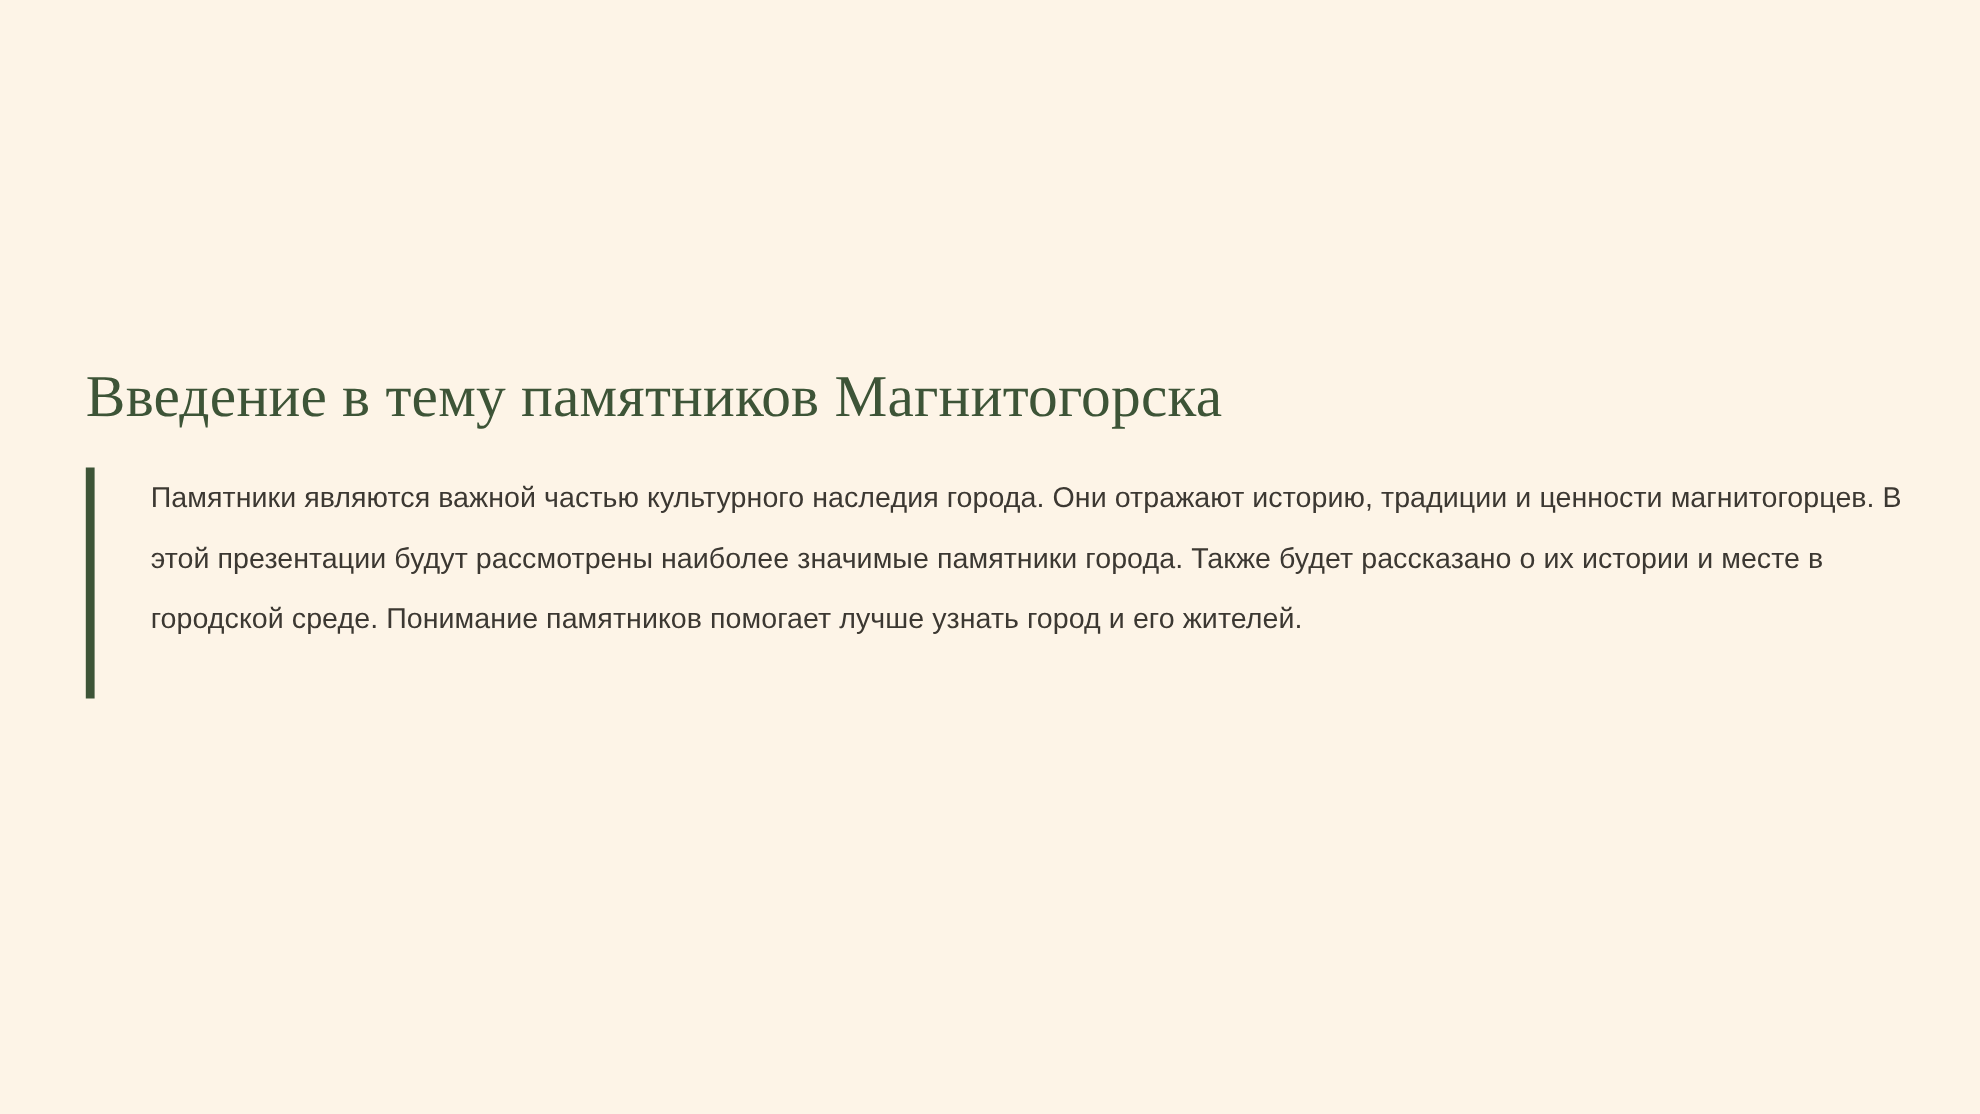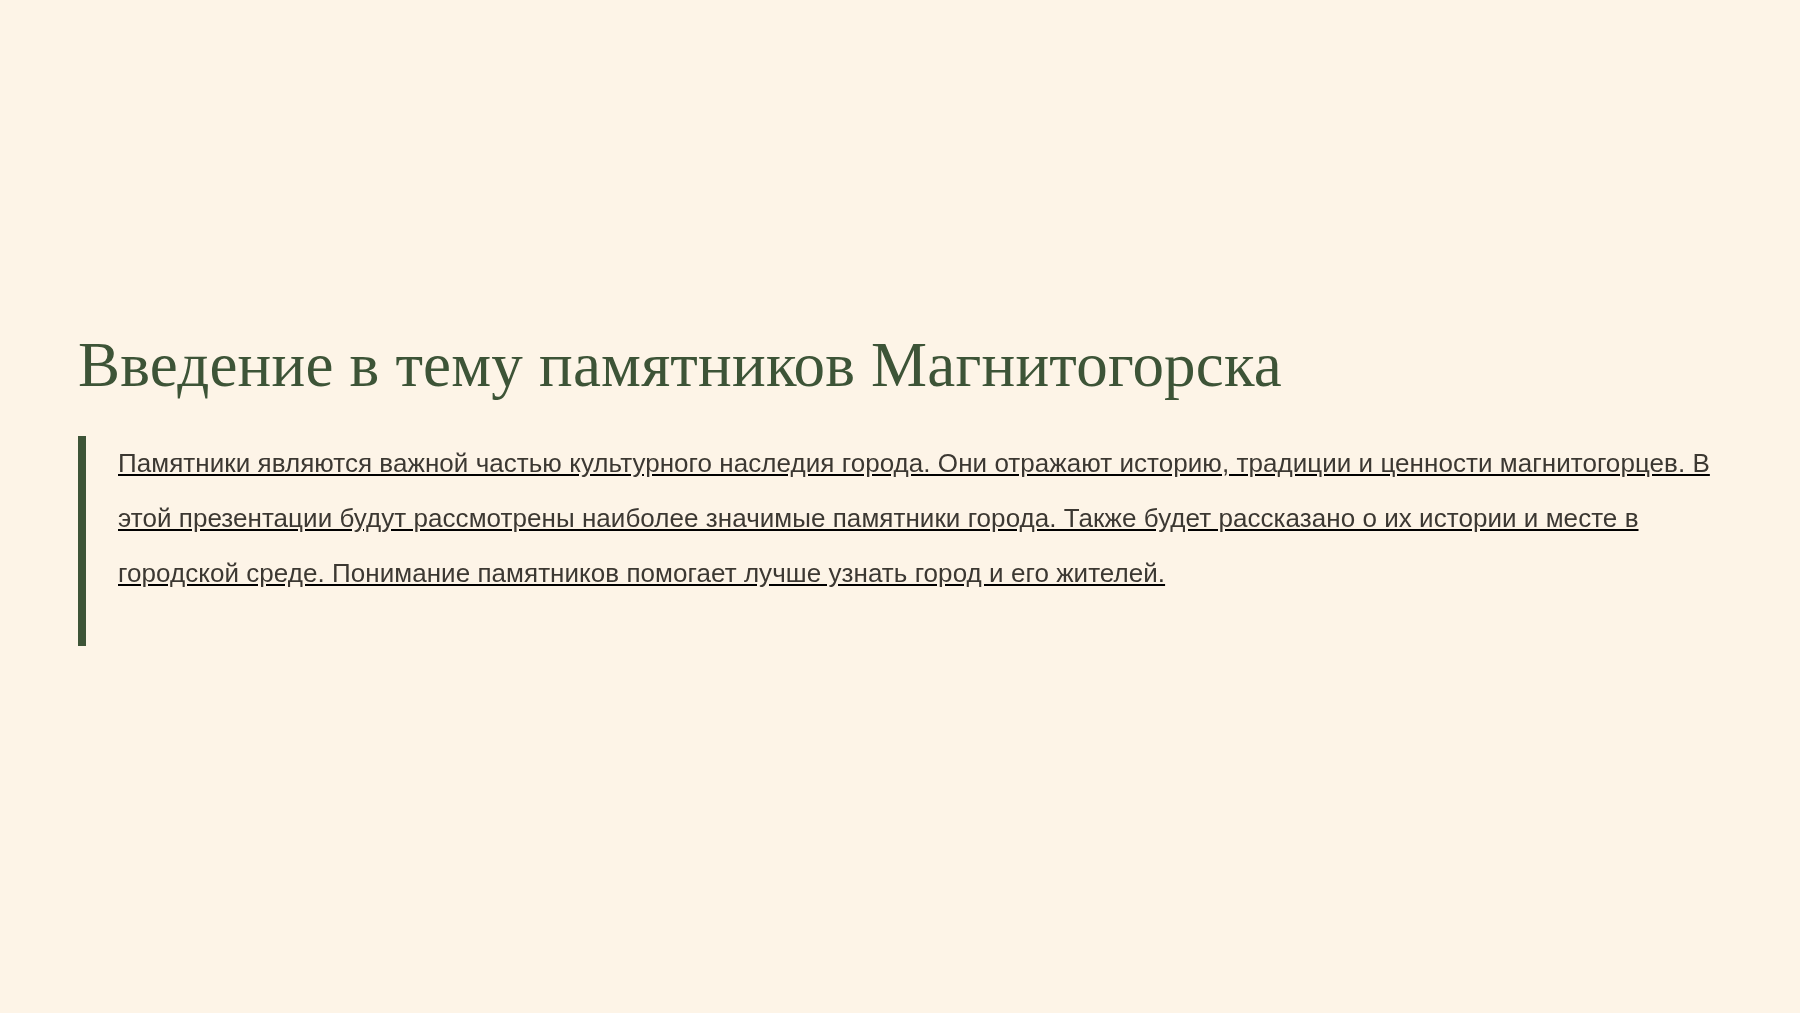--- a/index.html
+++ b/index.html
@@ -27,36 +27,35 @@
 
   .slide-content {
     position: absolute;
     left: 78px;
     top: 330px;
     width: 1650px;
   }
 
   .slide-title {
     font-family: "Liberation Serif", "DejaVu Serif", serif;
-    font-size: 63px;
+    font-size: 54px;
     line-height: 1.12;
     font-weight: 400;
     color: #3d5437;
     letter-spacing: 0.2px;
     margin: 0;
     padding: 0;
     white-space: nowrap;
   }
 
   .body-block {
     position: relative;
     margin-top: 35px;
-    padding-left: 40px;
+    padding-left: 59px;
     min-height: 210px;
-    text-decoration: underline;
   }
 
   .accent-bar {
     position: absolute;
     left: 0;
     top: 0;
     width: 8px;
     height: 210px;
     background: #3d5437;
     border-radius: 0;

